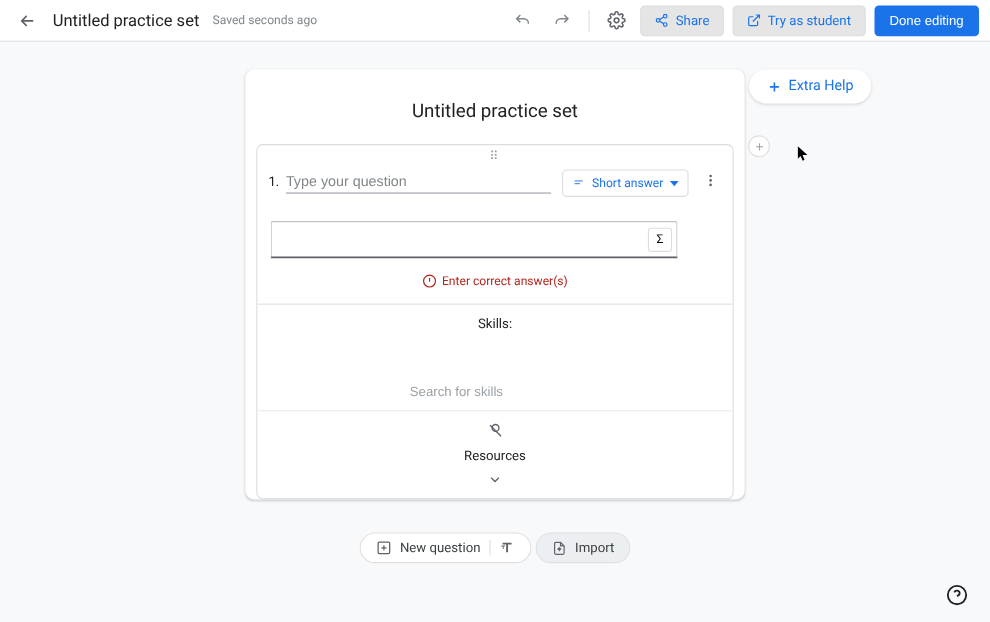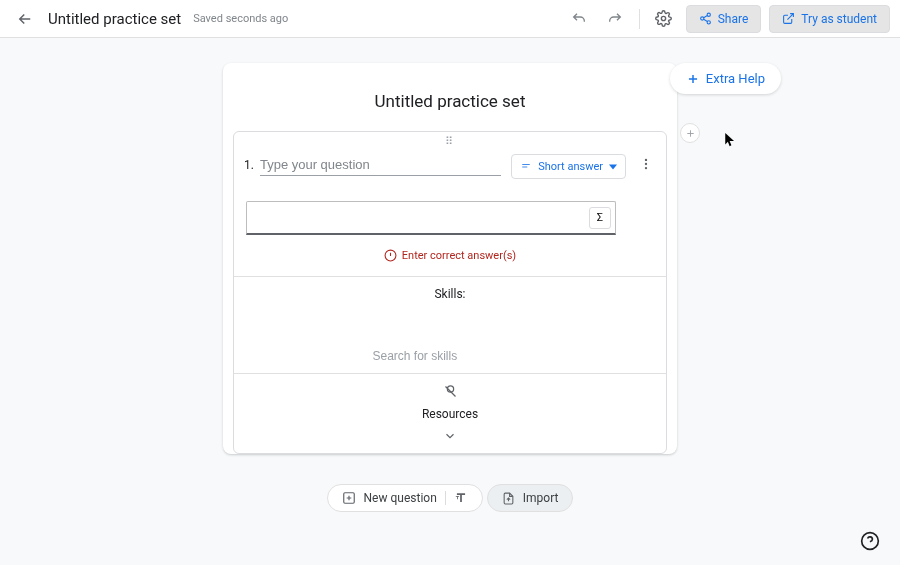--- a/index.html
+++ b/index.html
@@ -210,21 +210,21 @@
       border-radius: 50%;
       background: #fff;
       display: flex; align-items: center; justify-content: center;
       color: #9aa0a6;
       font-size: 13px;
       cursor: pointer;
     }
 
     .extra-help {
       position: absolute;
-      right: 119px;
+      right: 108px;
       top: 63px;
       background: #fff;
       border-radius: 18px;
       box-shadow: 0 1px 3px rgba(60,64,67,.2);
       padding: 8px 16px;
       display: flex;
       align-items: center;
       gap: 6px;
       color: #1a73e8;
       font-size: 13px;
@@ -311,20 +311,21 @@
           <path d="M8.6 13.5l6.8 4M15.4 6.5l-6.8 4"></path>
         </svg>
       <span>Share</span>
     </div>
     <div class="pill-btn">
       <svg width="13" height="13" viewBox="0 0 24 24" fill="none" stroke="#1a73e8" stroke-width="2">
           <path d="M18 13v6a2 2 0 01-2 2H5a2 2 0 01-2-2V8a2 2 0 012-2h6M15 3h6v6M10 14L21 3"></path>
         </svg>
       <span>Try as student</span>
     </div>
+    <button class="primary-btn">Done editing</button>
   </div>
 </div>
 
 <div class="main-area">
 
   <div class="card">
     <div class="card-title">Untitled practice set</div>
 
     <div class="question-box">
       <div class="drag-handle">⠿</div>

